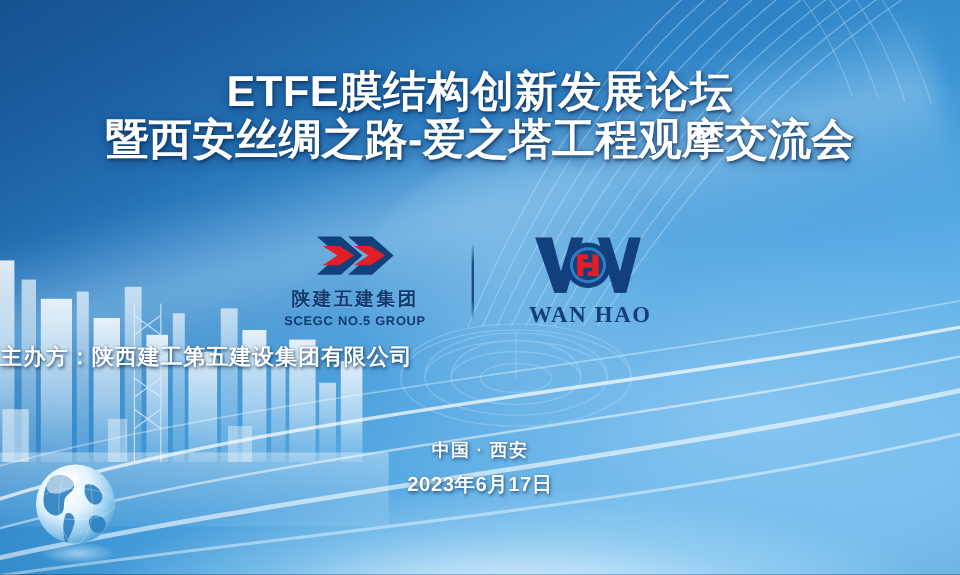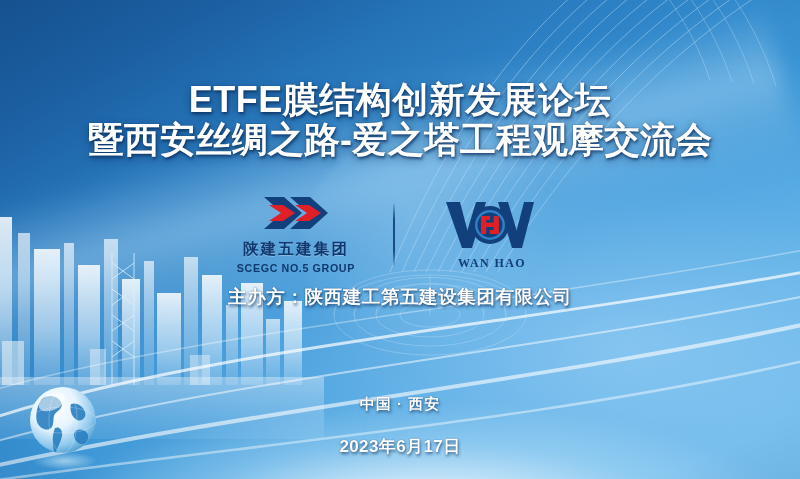--- a/index.html
+++ b/index.html
@@ -80,21 +80,20 @@
   .title-line{
     color:#ffffff;
     font-weight:bold;
     letter-spacing:.5px;
     line-height:1.0;
     text-shadow:
       0 0 1px rgba(12,55,105,.85),
       1px 2px 3px rgba(9,44,90,.75),
       0 3px 10px rgba(8,40,84,.45);
     white-space:nowrap;
-    margin-top:24px;
   }
   .title-1{font-size:36px;}
   .title-2{font-size:36px;margin-top:4px;letter-spacing:0px;}
 
   
   .logos{
     position:absolute;left:0;right:12px;top:196px;
     display:flex;align-items:center;justify-content:center;gap:0px;
   }
   .logo-cell{display:flex;flex-direction:column;align-items:center;justify-content:flex-start;}
@@ -109,48 +108,47 @@
   .scegc-cn{
     margin-top:9px;color:#11396f;font-weight:bold;font-size:15.5px;letter-spacing:2.2px;
     text-shadow:0 1px 0 rgba(255,255,255,.25);
   }
   .scegc-en{
     margin-top:2px;color:#11396f;font-weight:bold;font-size:10.5px;letter-spacing:.6px;
     transform:scaleX(1.02);
   }
   .wanhao-mark{width:112px;height:52px;}
   .wanhao-en{
-    margin-top:4px;color:#123d77;font-weight:bold;font-size:12px;letter-spacing:1.4px;
+    margin-top:4px;color:#123d77;font-weight:bold;font-size:19px;letter-spacing:1.4px;
     font-family:"Liberation Serif","DejaVu Serif",serif;
   }
 
   
   .organizer{
-    position:absolute;left:0;right:0;top:288px;text-align:center;
+    position:absolute;left:0;right:0;top:288px;
   }
   .org-line{
     color:#ffffff;font-weight:bold;font-size:18.5px;line-height:1.0;
     letter-spacing:.6px;
     text-shadow:0 0 1px rgba(12,55,105,.8), 1px 2px 3px rgba(10,48,96,.72);
     white-space:nowrap;
   }
   .org-line2{margin-top:14px;}
 
   
   .footer{
     position:absolute;left:0;right:0;top:368px;text-align:center;
   }
   .foot-line{
     color:#ffffff;font-weight:bold;line-height:1.0;
     text-shadow:0 0 1px rgba(14,58,108,.75), 1px 2px 3px rgba(10,48,96,.62);
     white-space:nowrap;
-    margin-top:28px;
   }
   .foot-place{font-size:15px;letter-spacing:1px;}
-  .foot-date{font-size:17px;margin-top:27px;letter-spacing:.4px;}
+  .foot-date{font-size:17px;margin-top:12px;letter-spacing:.4px;}
 </style>
 </head>
 <body>
 
 <div id="poster">
 
   <div class="bg-base"></div>
   <div class="bg-darksweep"></div>
   <div class="bg-lightband"></div>
   <div class="bg-sphereghost"></div>

